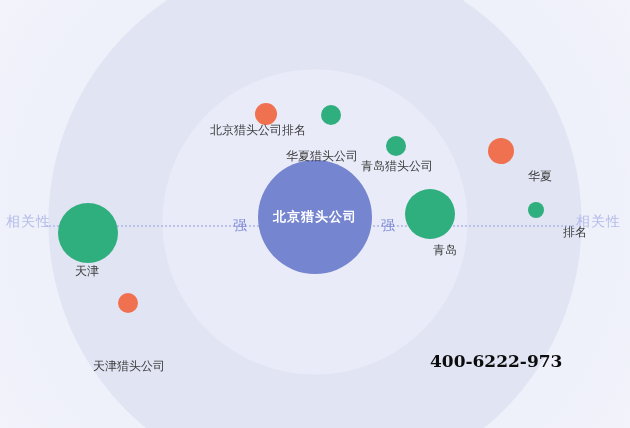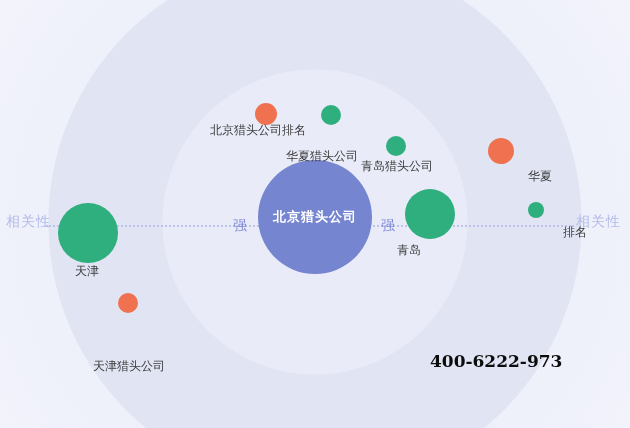--- a/index.html
+++ b/index.html
@@ -125,21 +125,21 @@
       <div class="node-label" style="left: 258px; top: 122px;">北京猎头公司排名</div>
       <div class="bubble" style="left: 321px; top: 105px; height: 20px; width: 20px; background: rgb(47, 174, 126);"></div>
       <div class="node-label" style="left: 322px; top: 128px; margin-top: 20px;">华夏猎头公司</div>
       <div class="bubble" style="left: 386px; top: 136px; height: 20px; width: 20px; background: rgb(47, 174, 126);"></div>
       <div class="node-label" style="left: 397px; top: 158px;">青岛猎头公司</div>
       <div class="bubble" style="left: 488px; top: 138px; height: 26px; width: 26px; background: rgb(240, 113, 79);"></div>
       <div class="node-label" style="left: 500px; top: 168px; margin-left: 40px;">华夏</div>
       <div class="bubble" style="left: 528px; top: 202px; height: 16px; width: 16px; background: rgb(47, 174, 126);"></div>
       <div class="node-label" style="left: 535px; top: 224px; margin-left: 40px;">排名</div>
       <div class="bubble" style="left: 405px; top: 189px; height: 50px; width: 50px; background: rgb(47, 174, 126);"></div>
-      <div class="node-label" style="left: 409px; top: 242px; font-family: Liberation Serif, serif;">青岛</div>
+      <div class="node-label" style="left: 445px; top: 242px; font-family: Liberation Serif, serif;">青岛</div>
       <div class="bubble" style="left: 58px; top: 203px; height: 60px; width: 60px; background: rgb(47, 174, 126);"></div>
       <div class="node-label" style="left: 87px; top: 263px; text-align: center;">天津</div>
       <div class="bubble" style="left: 118px; top: 293px; height: 20px; width: 20px; background: rgb(240, 113, 79);"></div>
       <div class="node-label" style="left: 129px; top: 330px; margin-top: 28px;">天津猎头公司</div>
     </div>
 
   <div class="watermark">
     <div class="phone">400-6222-973</div>
   </div>
 

